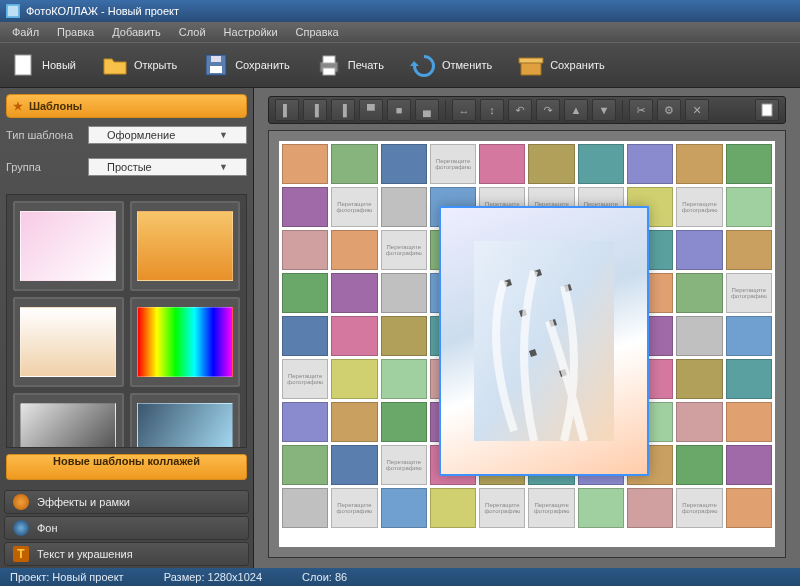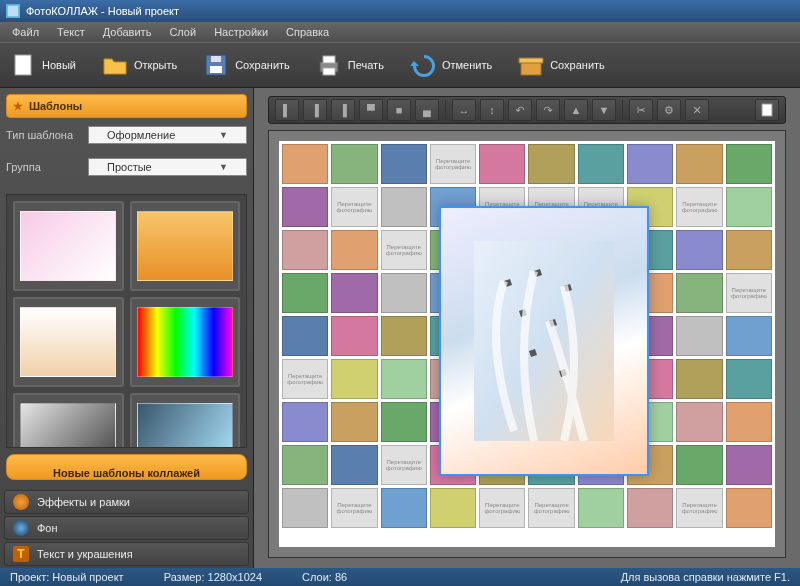--- a/index.html
+++ b/index.html
@@ -15,21 +15,21 @@
   .left-panel { width: 254px; background: linear-gradient(#535353,#454545); border-right: 1px solid #222; display: flex; flex-direction: column; }
   .section-header { margin: 6px 6px 4px; height: 24px; background: linear-gradient(#fdbb4a,#ee9920); border: 1px solid #d88a18; border-radius: 4px; display: flex; align-items: center; padding: 0 6px; font-weight: bold; color: #4a3000; gap: 6px; }
   .filters { padding: 4px 6px; }
   .filter-row { display: flex; align-items: center; margin-bottom: 14px; gap: 4px; }
   .filter-row label { width: 78px; color: #ccc; }
   .filter-row .select { flex: 1; height: 18px; background: #f5f5f5; color: #333; border: 1px solid #888; padding: 1px 18px; display: flex; justify-content: space-between; align-items: center; }
   .filter-row .caret { font-size: 9px; color: #555; }
   .templates-scroll { flex: 1; overflow: hidden; margin: 0 6px; background: #454545; border: 1px solid #333; display: grid; grid-template-columns: 1fr 1fr; grid-auto-rows: 90px; gap: 6px; padding: 6px; }
   .tmpl { background: #555; border: 2px solid #666; border-radius: 2px; display: flex; align-items: center; justify-content: center; overflow: hidden; }
   .tmpl-inner { width: 90%; height: 82%; border: 1px solid rgba(255,255,255,.3); }
-  .orange-btn { margin: 6px; height: 26px; background: linear-gradient(#fdbb4a,#ee9920); border: 1px solid #d88a18; border-radius: 8px; display: flex; align-items: flex-end; justify-content: center; font-weight: bold; color: #3d2600; cursor: pointer; }
+  .orange-btn { margin: 6px; height: 26px; background: linear-gradient(#fdbb4a,#ee9920); border: 1px solid #d88a18; border-radius: 3px; display: flex; align-items: flex-start; justify-content: center; font-weight: bold; color: #3d2600; cursor: pointer; }
   .tab-list { margin-top: 2px; }
   .tab-item { height: 24px; background: linear-gradient(#555,#444); border: 1px solid #333; margin: 2px 4px; display: flex; align-items: center; padding: 0 8px; gap: 8px; color: #eaeaea; cursor: pointer; border-radius: 3px; }
   .tab-item .tico { width: 16px; height: 16px; display: inline-block; border-radius: 2px; }
   .canvas-area { flex: 1; background: #6a6a6a; position: relative; }
   .edit-toolbar { position: absolute; top: 8px; left: 14px; right: 14px; height: 28px; background: linear-gradient(#4a4a4a,#383838); border: 1px solid #222; border-radius: 3px; display: flex; align-items: center; padding: 0 6px; gap: 4px; }
   .et-btn { width: 24px; height: 22px; background: linear-gradient(#555,#444); border: 1px solid #333; border-radius: 2px; display: flex; align-items: center; justify-content: center; color: #aaa; cursor: pointer; }
   .et-sep { width: 1px; height: 20px; background: #333; margin: 0 2px; }
   .et-spacer { flex: 1; }
   .canvas-scroll { position: absolute; top: 42px; left: 14px; right: 14px; bottom: 10px; background: #7a7a7a; border: 1px solid #333; overflow: hidden; }
   .collage { position: absolute; inset: 10px; background: #fff; display: grid; grid-template-columns: repeat(10, 1fr); grid-auto-rows: 40px; gap: 3px; padding: 3px; }
@@ -48,21 +48,21 @@
     <svg viewBox="0 0 16 16">
         <rect width="16" height="16" fill="#5ab0e0"></rect>
         <rect x="2" y="2" width="12" height="12" fill="#fff" opacity=".6"></rect>
       </svg>
   </span>
   <span>ФотоКОЛЛАЖ - Новый проект</span>
 </div>
 
 <div class="menubar" id="menubar">
     <span>Файл</span>
-    <span>Текст</span>
+    <span>Правка</span>
     <span>Добавить</span>
     <span>Слой</span>
     <span>Настройки</span>
     <span>Справка</span>
   </div>
 
 <div class="toolbar">
   <div class="tb-btn">
     <span class="ico">
         <svg viewBox="0 0 26 26">
@@ -378,14 +378,13 @@
   </span>
   <span>
     <span>Размер:</span>
     <span>1280x1024</span>
   </span>
   <span>
     <span>Слои:</span>
     <span>86</span>
   </span>
   <span class="status-spacer"></span>
-  <span>Для вызова справки нажмите F1.</span>
 </div>
 
 </body></html>

